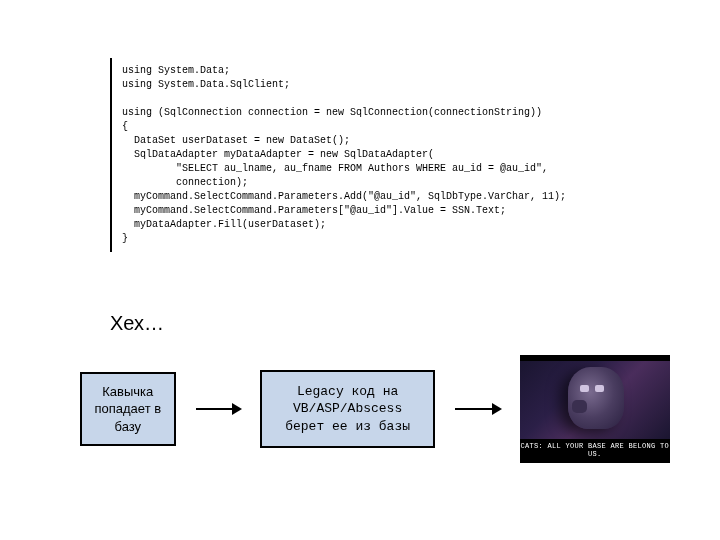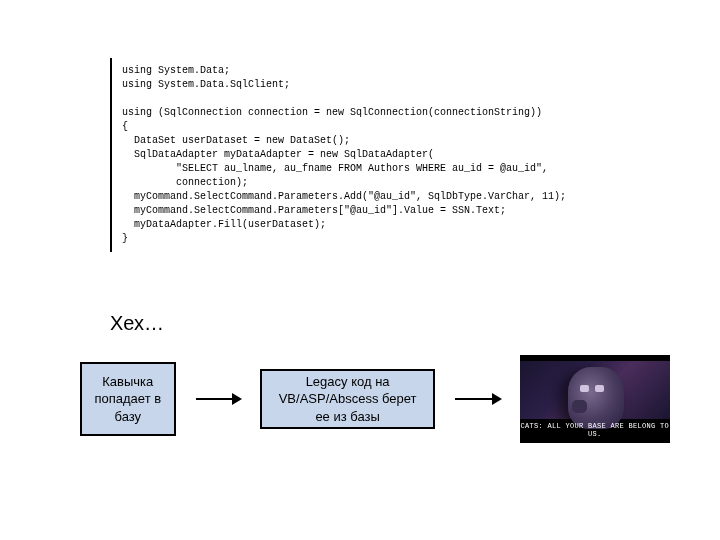--- a/index.html
+++ b/index.html
@@ -25,40 +25,40 @@
       background: #c7d6ea;
       font-size: 13px;
       text-align: center;
       padding: 8px 10px;
       line-height: 1.35;
       display: flex;
       align-items: center;
       justify-content: center;
     }
     .box1 { width: 104px; height: 74px; }
-    .box2 { width: 192px; height: 60px; }
+    .box2 { width: 192px; height: 78px; font-family: Liberation Mono, monospace; }
     .arrow {
       width: 50px;
       height: 2px;
       background: #000;
       position: relative;
       margin: 0 4px;
     }
     .arrow::after {
       content: "";
       position: absolute;
       right: -2px;
       top: -5px;
       border-left: 10px solid #000;
       border-top: 6px solid transparent;
       border-bottom: 6px solid transparent;
     }
     .meme {
       width: 168px;
-      height: 88px;
+      height: 108px;
       background: #000;
       position: relative;
       overflow: hidden;
     }
     .meme-face {
       position: absolute;
       top: 6px; left: 0; right: 0; bottom: 24px;
       background: linear-gradient(135deg, #1a1530 0%, #2b1f47 35%, #4a2d5c 55%, #1a1530 100%);
     }
     .meme-face::before {

